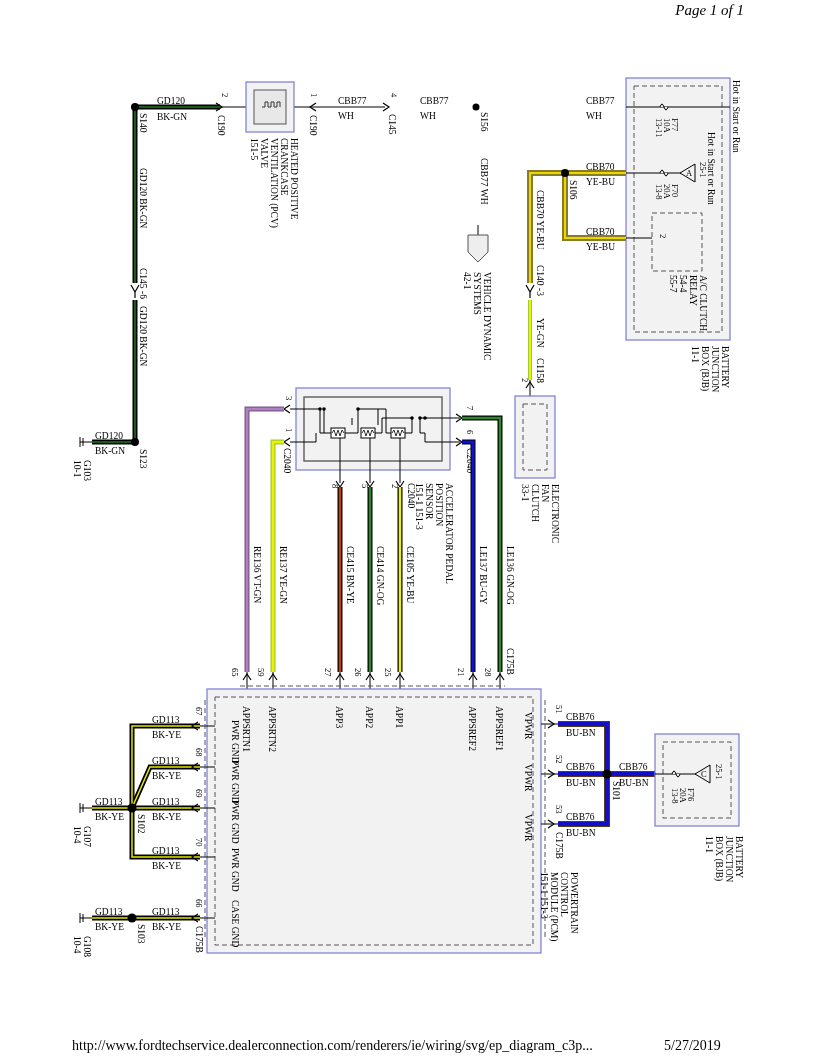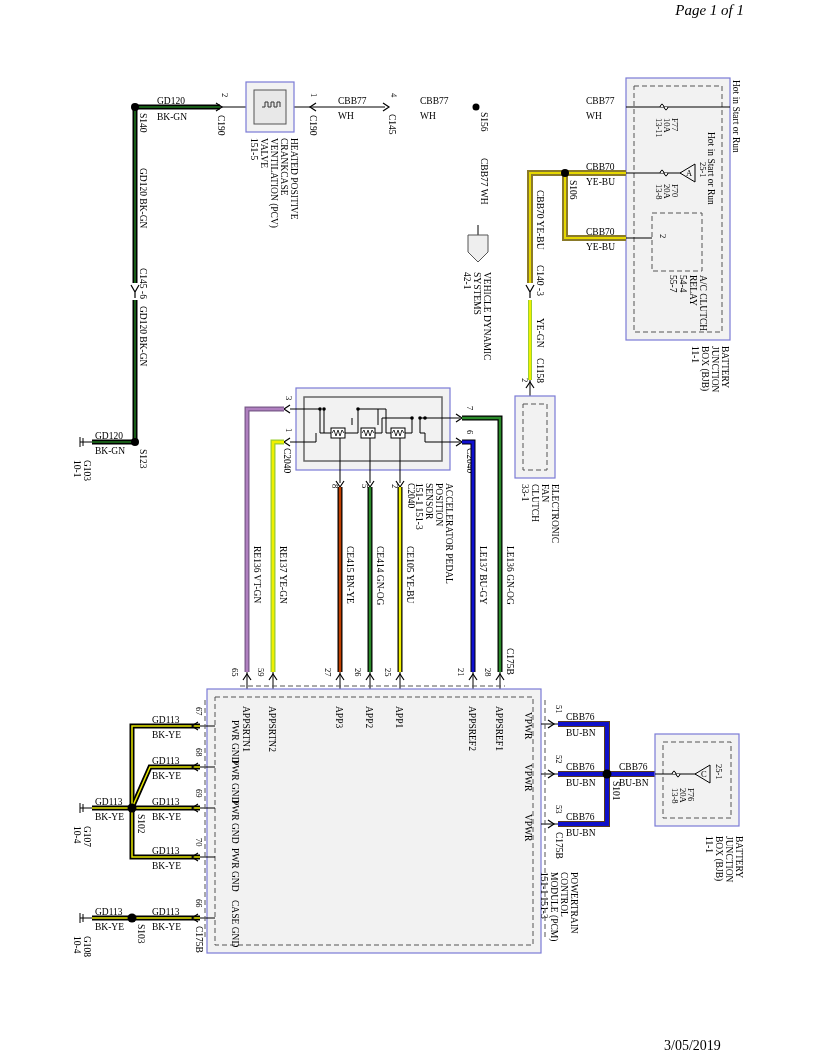--- a/index.html
+++ b/index.html
@@ -363,14 +363,15 @@
     <text class="sm" transform="translate(680,788) rotate(90)">20A</text>
     <text class="sm" transform="translate(672,788) rotate(90)">13-8</text>
     <text class="lbl" transform="translate(736,836) rotate(90)">BATTERY</text>
     <text class="lbl" transform="translate(726,836) rotate(90)">JUNCTION</text>
     <text class="lbl" transform="translate(716,836) rotate(90)">BOX (BJB)</text>
     <text class="lbl" transform="translate(706,836) rotate(90)">11-1</text>
   </g>
 </svg>
 
 <div id="page-footer">
-  <span class="date">3/05/2019</span>
+  <span>http://www.fordtechservice.dealerconnection.com/renderers/ie/wiring/svg/ep_diagram_c3p...</span>
+  <span class="date">5/27/2019</span>
 </div>
 
 </body></html>

